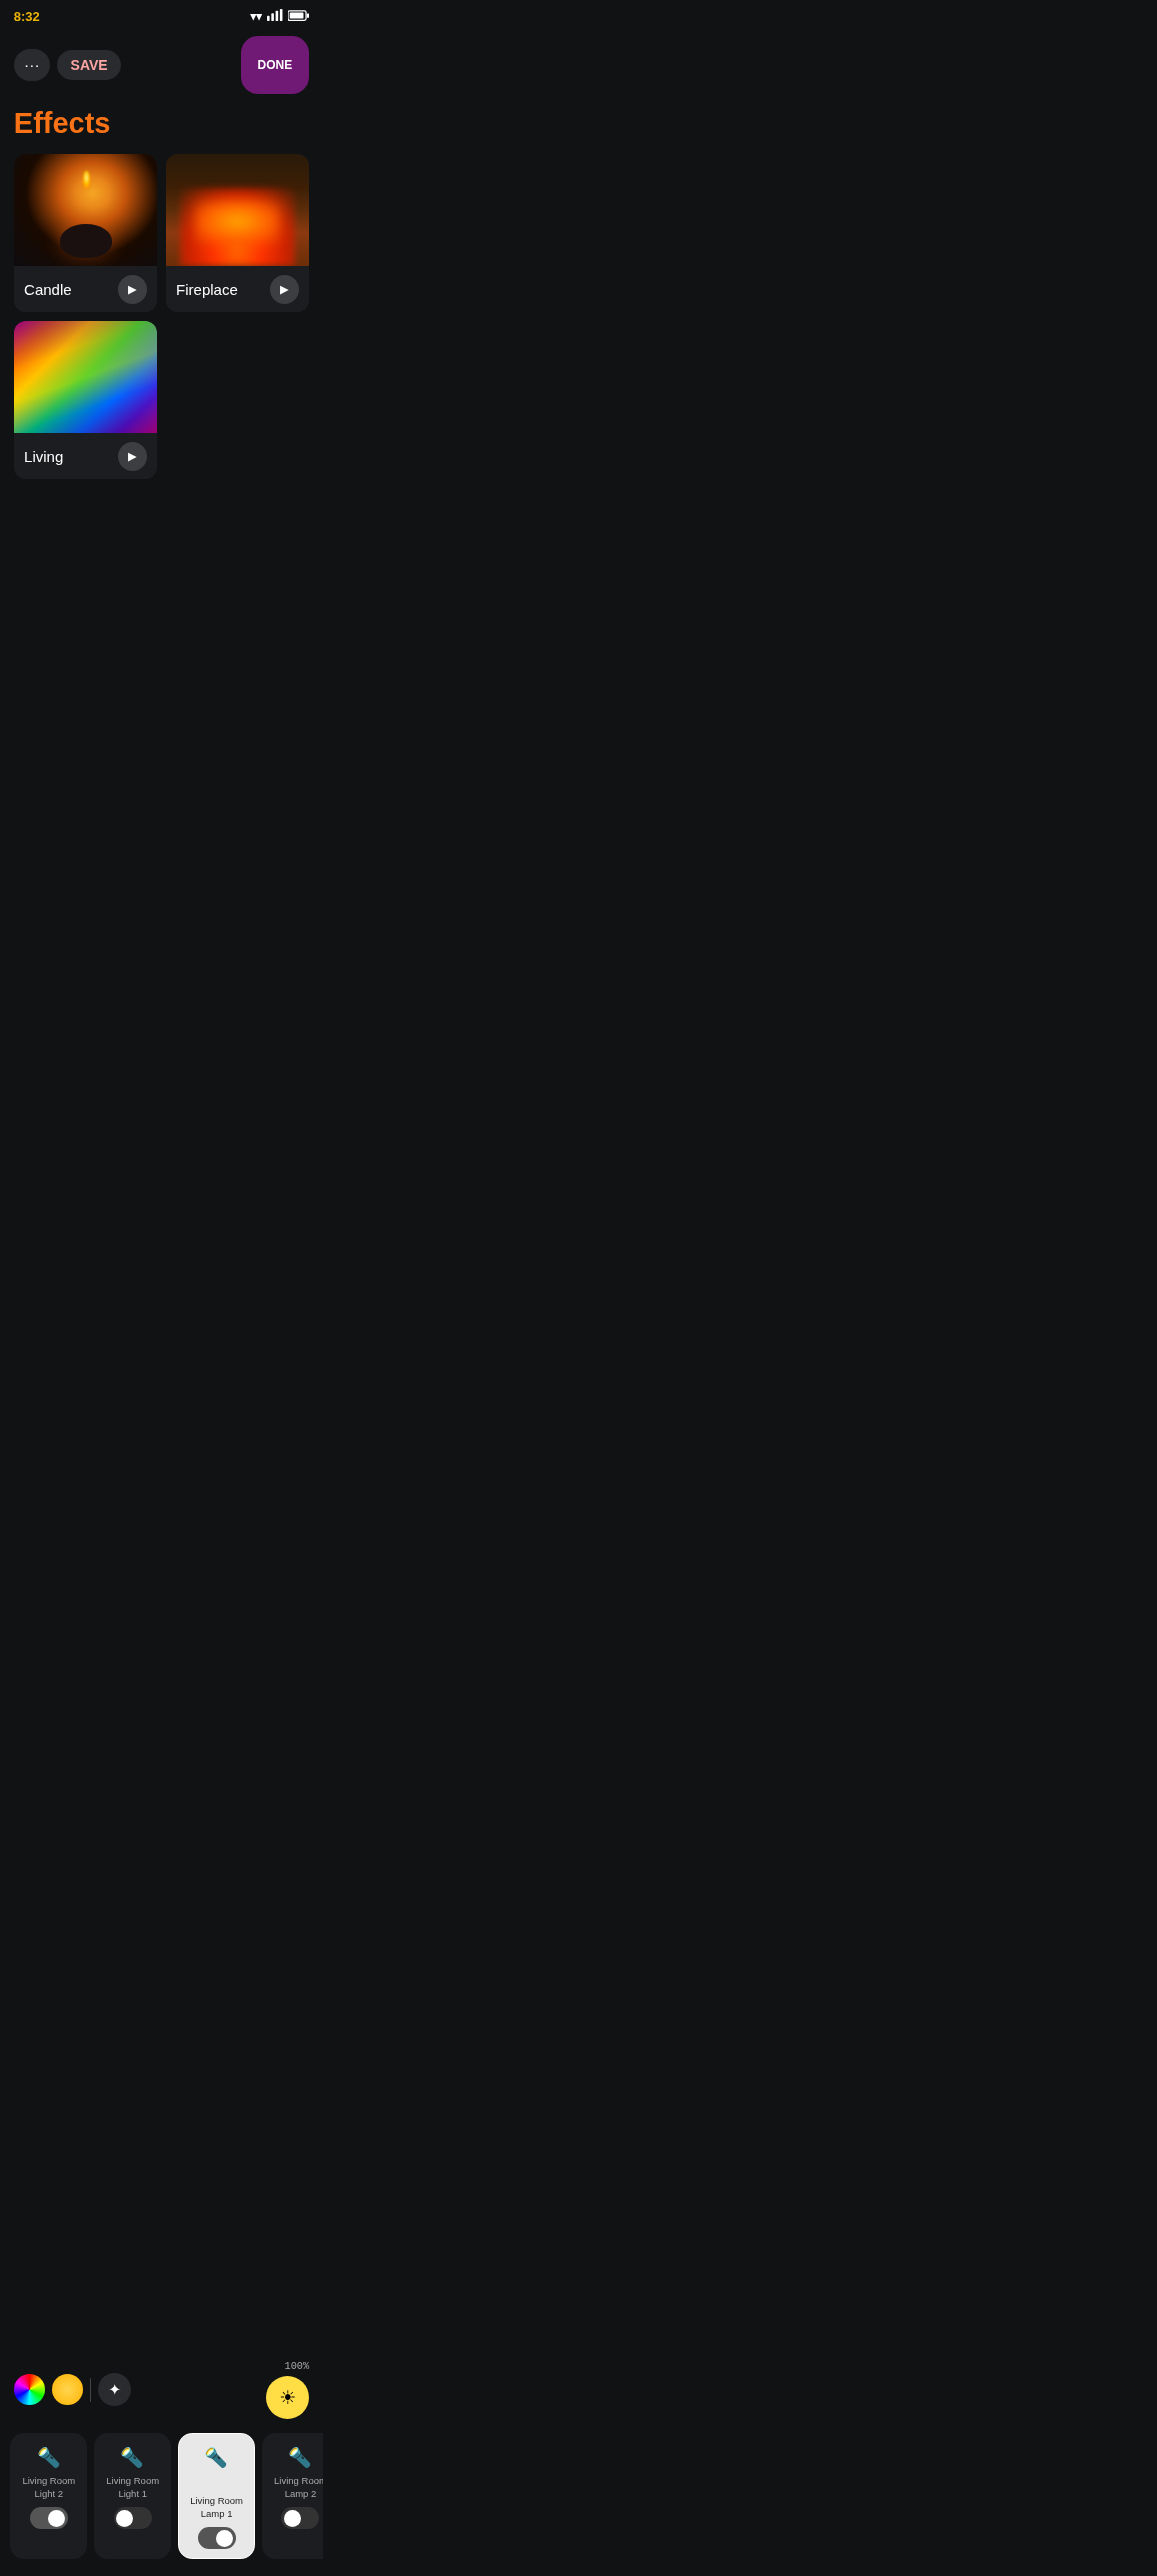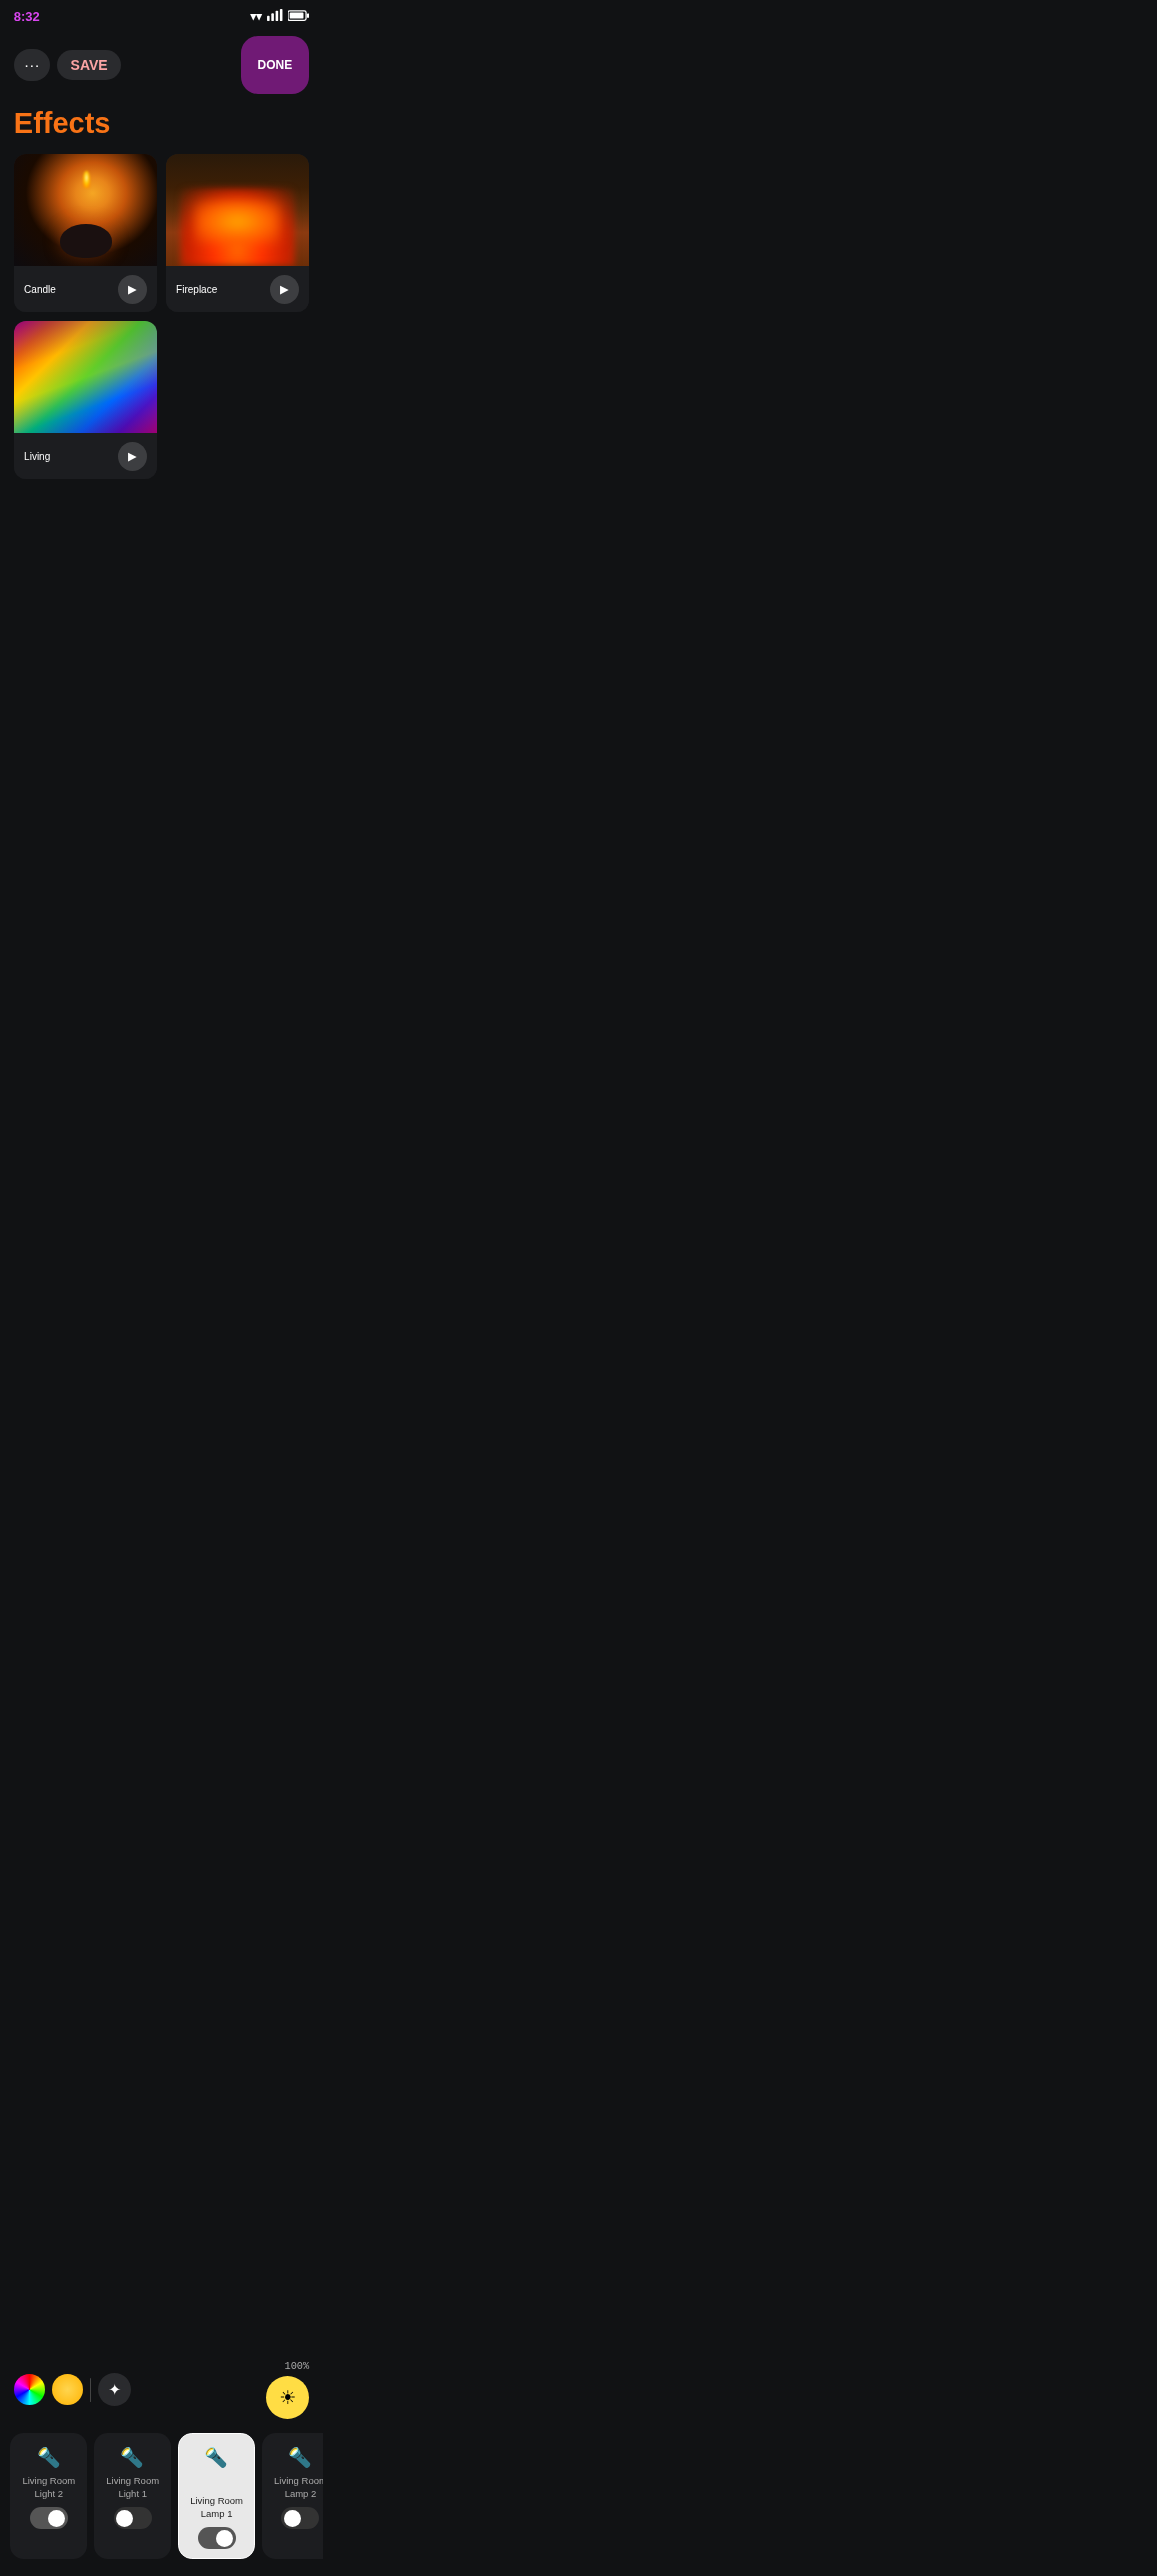--- a/index.html
+++ b/index.html
@@ -17,21 +17,21 @@
 
     
     .status-bar {
       display: flex;
       justify-content: space-between;
       align-items: center;
       padding: 8.6px 13.8px 5.2px;
       font-size: 13px;
       font-weight: 600;
     }
-    .status-bar-time { color: #d946ef; }
+    .status-bar-time { color: #eab308; }
     .status-bar-icons {
       display: flex;
       align-items: center;
       gap: 5.2px;
     }
     .status-icon { color: #fff; font-size: 11.2px; }
 
     
     .top-bar {
       display: flex;
@@ -180,21 +180,21 @@
 
     .effect-footer {
       display: flex;
       justify-content: space-between;
       align-items: center;
       padding: 8.6px 10.3px;
       background: #1c1d20;
     }
 
     .effect-name {
-      font-size: 10px;
+      font-size: 15px;
       font-weight: 500;
       color: #fff;
     }
 
     .play-btn {
       width: 29px;
       height: 29px;
       border-radius: 50%;
       background: rgba(255,255,255,0.15);
       border: none;

